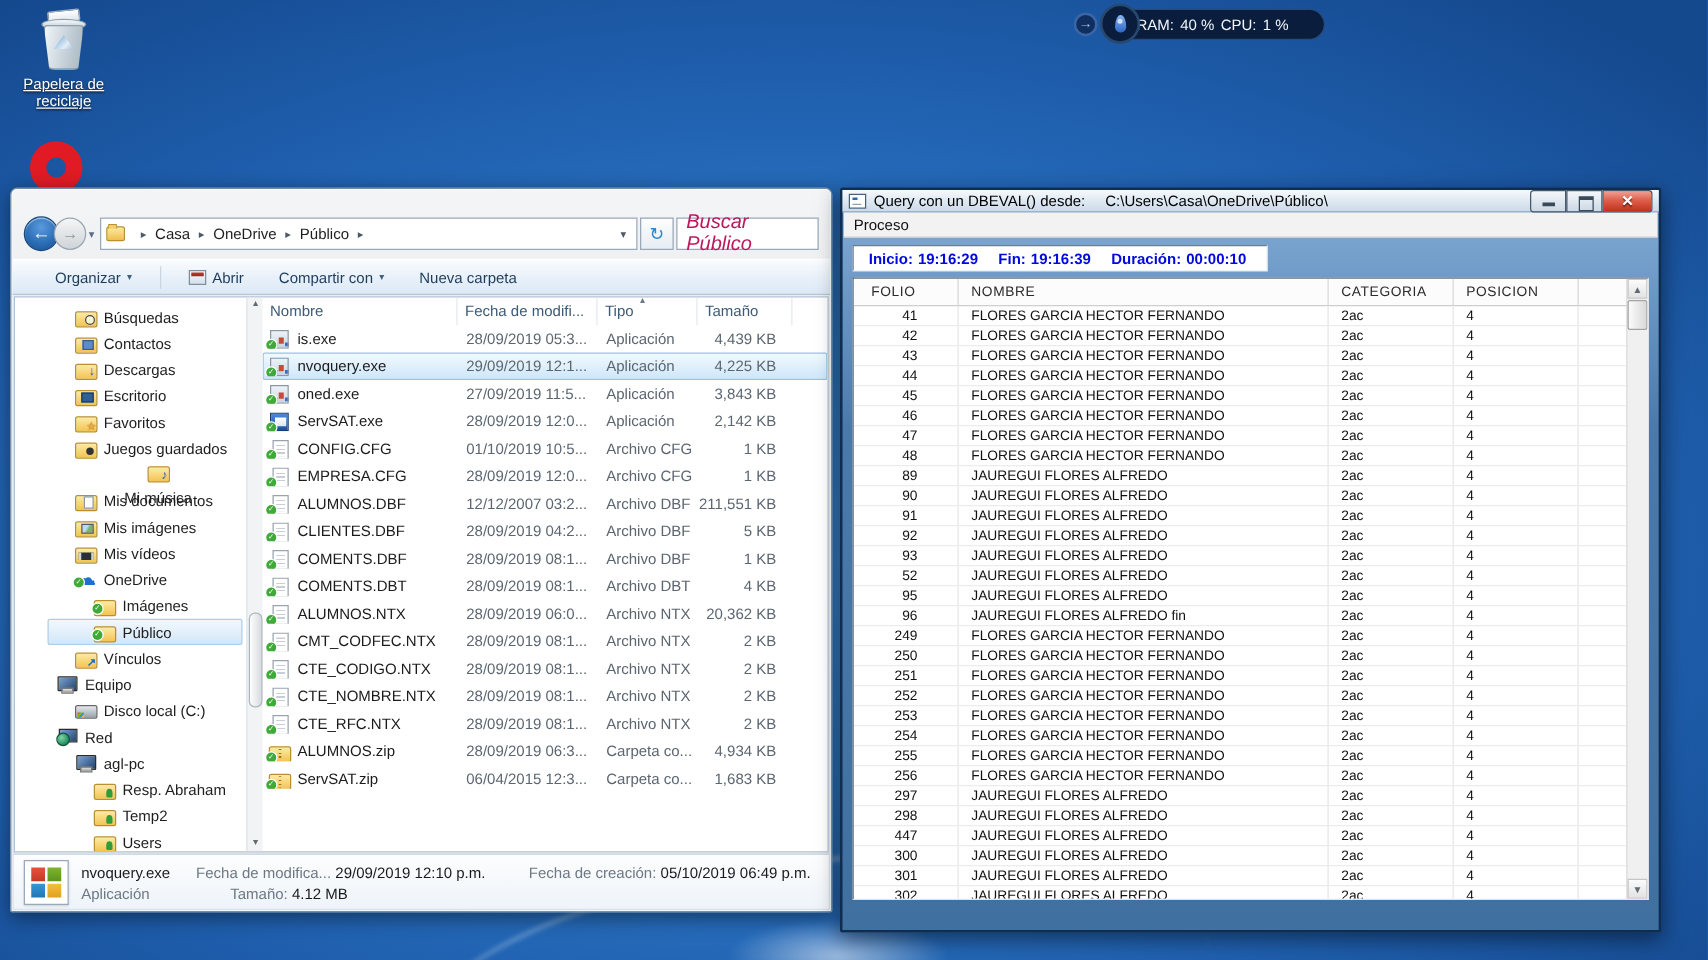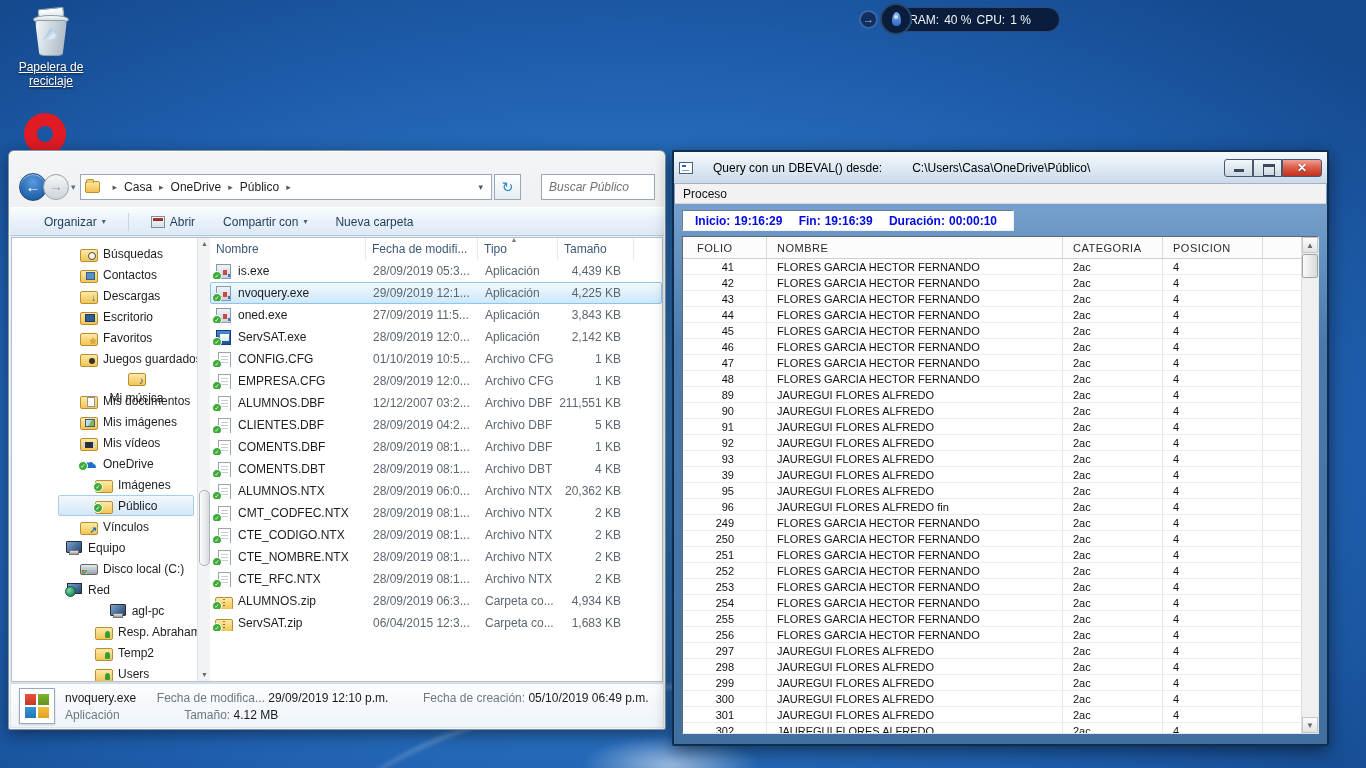--- a/index.html
+++ b/index.html
@@ -72,41 +72,41 @@
   .crumb-box { flex:1; height:26px; background:#fff; border:1px solid #98a8b8;
     display:flex; align-items:center; padding:0 4px; font-size:12px; color:#1e1e1e; }
   .crumb-fld { width:15px; height:12px; background:linear-gradient(#fde9a2,#f0bf4e);
     border:1px solid #b98f2f; border-radius:2px; margin-right:6px; position:relative; flex:none; }
   .crumb-fld::before { content:""; position:absolute; top:-3px; left:0; width:6px; height:3px;
     background:#f2cf6e; border:1px solid #b98f2f; border-bottom:none; border-radius:2px 2px 0 0; }
   .crumb-sep { color:#4a5a6a; font-size:9px; margin:0 7px; }
   .crumb-drop { margin-left:auto; color:#4a5a6a; font-size:9px; padding:0 4px; }
   .refresh-btn { width:27px; height:26px; margin-left:2px; background:linear-gradient(#fdfefe,#e7edf3);
     border:1px solid #98a8b8; text-align:center; font-size:14px; line-height:24px; color:#2f87c8; }
-  .search-box { width:114px; height:26px; margin-left:20px; background:#fff; border:1px solid #98a8b8;
-    display:flex; align-items:center; padding:0 7px; font-size:12px; font-style:italic; color:#737373; }
+  .search-box { width:114px; height:26px; margin-left:2px; background:#fff; border:1px solid #98a8b8;
+    display:flex; align-items:center; padding:0 7px; font-size:16px; font-style:italic; color:#be185d; }
 
   .toolbar { position:absolute; left:1px; right:1px; top:56px; height:29px;
     background:linear-gradient(#fafcfe,#eaf2fa 45%,#dce9f6);
     border-top:1px solid #fff; border-bottom:1px solid #b6c6d6;
     display:flex; align-items:center; padding-left:28px; gap:16px;
     font-size:12px; color:#1e3c5a; }
   .tb-item { display:flex; align-items:center; gap:5px; padding:3px 6px; border-radius:2px; }
   .tb-caret { font-size:8px; color:#44607c; }
   .tdiv { width:1px; height:18px; background:#c9d6e2; }
   .abrir-ic { width:14px; height:12px; background:linear-gradient(#f6f9fc,#d5e0ea);
     border:1px solid #7d8e9e; position:relative; }
   .abrir-ic::before { content:""; position:absolute; left:1px; top:1px; right:1px; height:3px;
     background:linear-gradient(#c0382e,#8f2a22); }
 
   .ex-content { position:absolute; left:2px; right:2px; top:86px; bottom:47px;
     background:#fff; border:1px solid #b2c2d2; display:flex; overflow:hidden; }
 
   
-  .sidebar { width:198px; position:relative; padding-top:5px; flex:none;padding-left:20px; }
+  .sidebar { width:198px; position:relative; padding-top:5px; flex:none; }
   .side-item { height:21px; display:flex; align-items:center; gap:6px; font-size:12px;
     color:#1e1e1e; padding-left:6px; margin:0 16px 0 26px; white-space:nowrap; border-radius:2px;
     border:1px solid transparent; }
   .side-item.selected { background:linear-gradient(#f2f8fd,#d3e7f8); border:1px solid #aacdea; }
   .sic { width:17px; height:15px; position:relative; flex:none; display:inline-block; }
   [class*="ic-folder"] { }
   [class*="ic-folder"]::before { content:""; position:absolute; left:0; top:3px; width:16px; height:11px;
     background:linear-gradient(#fdeaa6,#f3c452); border:1px solid #b98f2f; border-radius:2px; }
   [class*="ic-folder"]::after { position:absolute; z-index:1; }
   .ic-folder-search::after  { content:""; right:1px; bottom:1px; width:6px; height:6px;
@@ -206,21 +206,21 @@
   .st-lbl { color:#6d7884; }
   .st-val { color:#1a1a1a; }
   .st-line1 .gap { display:inline-block; width:14px; }
   .st-line2 .gap { display:inline-block; width:58px; }
 
   
   .query { position:absolute; left:672px; top:150px; width:657px; height:596px;
     background:linear-gradient(180deg,#86aed8,#4a7aac 32%,#40709f);
     border:2px solid #10declaration; border:2px solid #102c4e; border-radius:2px;
     box-shadow:0 5px 18px rgba(0,0,0,.5); }
-  .q-title { height:32px; display:flex; align-items:center; padding:0 5px; gap:20px;
+  .q-title { height:18px; display:flex; align-items:center; padding:0 5px; gap:6px;
     background:linear-gradient(#f6f9fc,#dde8f2 55%,#ccd9e9); font-size:12px; color:#000;
     border-bottom:1px solid #9fb4c9;justify-content:flex-end; }
   .q-appicon { width:14px; height:12px; background:#fff; border:1px solid #44617e; position:relative; flex:none; }
   .q-appicon::before { content:""; position:absolute; left:2px; top:2px; width:4px; height:2px; background:#2d66b0; }
   .q-appicon::after { content:""; position:absolute; left:2px; bottom:2px; width:7px; height:1px; background:#8aa0b6; }
   .q-title-text { white-space:nowrap; overflow:hidden; }
   .q-title-path { margin-left:10px; }
   .q-btns { margin-left:auto; display:flex; }
   .q-btn { width:29px; height:18px; border:1px solid #46586c; background:linear-gradient(#f4f8fb,#ccd8e4);
     position:relative; }
@@ -403,21 +403,21 @@
             <span>Equipo</span>
           </div>
           <div class="side-item" style="padding-left: 21px;">
             <span class="sic ic-disk"></span>
             <span>Disco local (C:)</span>
           </div>
           <div class="side-item" style="padding-left: 6px;">
             <span class="sic ic-network"></span>
             <span>Red</span>
           </div>
-          <div class="side-item" style="padding-left: 21px; justify-content: center;">
+          <div class="side-item" style="padding-left: 21px;">
             <span class="sic ic-computer"></span>
             <span>agl-pc</span>
           </div>
           <div class="side-item" style="padding-left: 36px;">
             <span class="sic ic-folder-shared"></span>
             <span>Resp. Abraham</span>
           </div>
           <div class="side-item" style="padding-left: 36px;">
             <span class="sic ic-folder-shared"></span>
             <span>Temp2</span>
@@ -748,21 +748,21 @@
             <span class="qc qfill"></span>
           </div>
           <div class="qrow">
             <span class="qc qf">93</span>
             <span class="qc qn">JAUREGUI FLORES ALFREDO</span>
             <span class="qc qcat">2ac</span>
             <span class="qc qp">4</span>
             <span class="qc qfill"></span>
           </div>
           <div class="qrow">
-            <span class="qc qf">39</span>
+            <span class="qc qf">52</span>
             <span class="qc qn">JAUREGUI FLORES ALFREDO</span>
             <span class="qc qcat">2ac</span>
             <span class="qc qp">4</span>
             <span class="qc qfill"></span>
           </div>
           <div class="qrow">
             <span class="qc qf">95</span>
             <span class="qc qn">JAUREGUI FLORES ALFREDO</span>
             <span class="qc qcat">2ac</span>
             <span class="qc qp">4</span>
@@ -839,21 +839,21 @@
             <span class="qc qfill"></span>
           </div>
           <div class="qrow">
             <span class="qc qf">298</span>
             <span class="qc qn">JAUREGUI FLORES ALFREDO</span>
             <span class="qc qcat">2ac</span>
             <span class="qc qp">4</span>
             <span class="qc qfill"></span>
           </div>
           <div class="qrow">
-            <span class="qc qf">299</span>
+            <span class="qc qf">447</span>
             <span class="qc qn">JAUREGUI FLORES ALFREDO</span>
             <span class="qc qcat">2ac</span>
             <span class="qc qp">4</span>
             <span class="qc qfill"></span>
           </div>
           <div class="qrow">
             <span class="qc qf">300</span>
             <span class="qc qn">JAUREGUI FLORES ALFREDO</span>
             <span class="qc qcat">2ac</span>
             <span class="qc qp">4</span>

